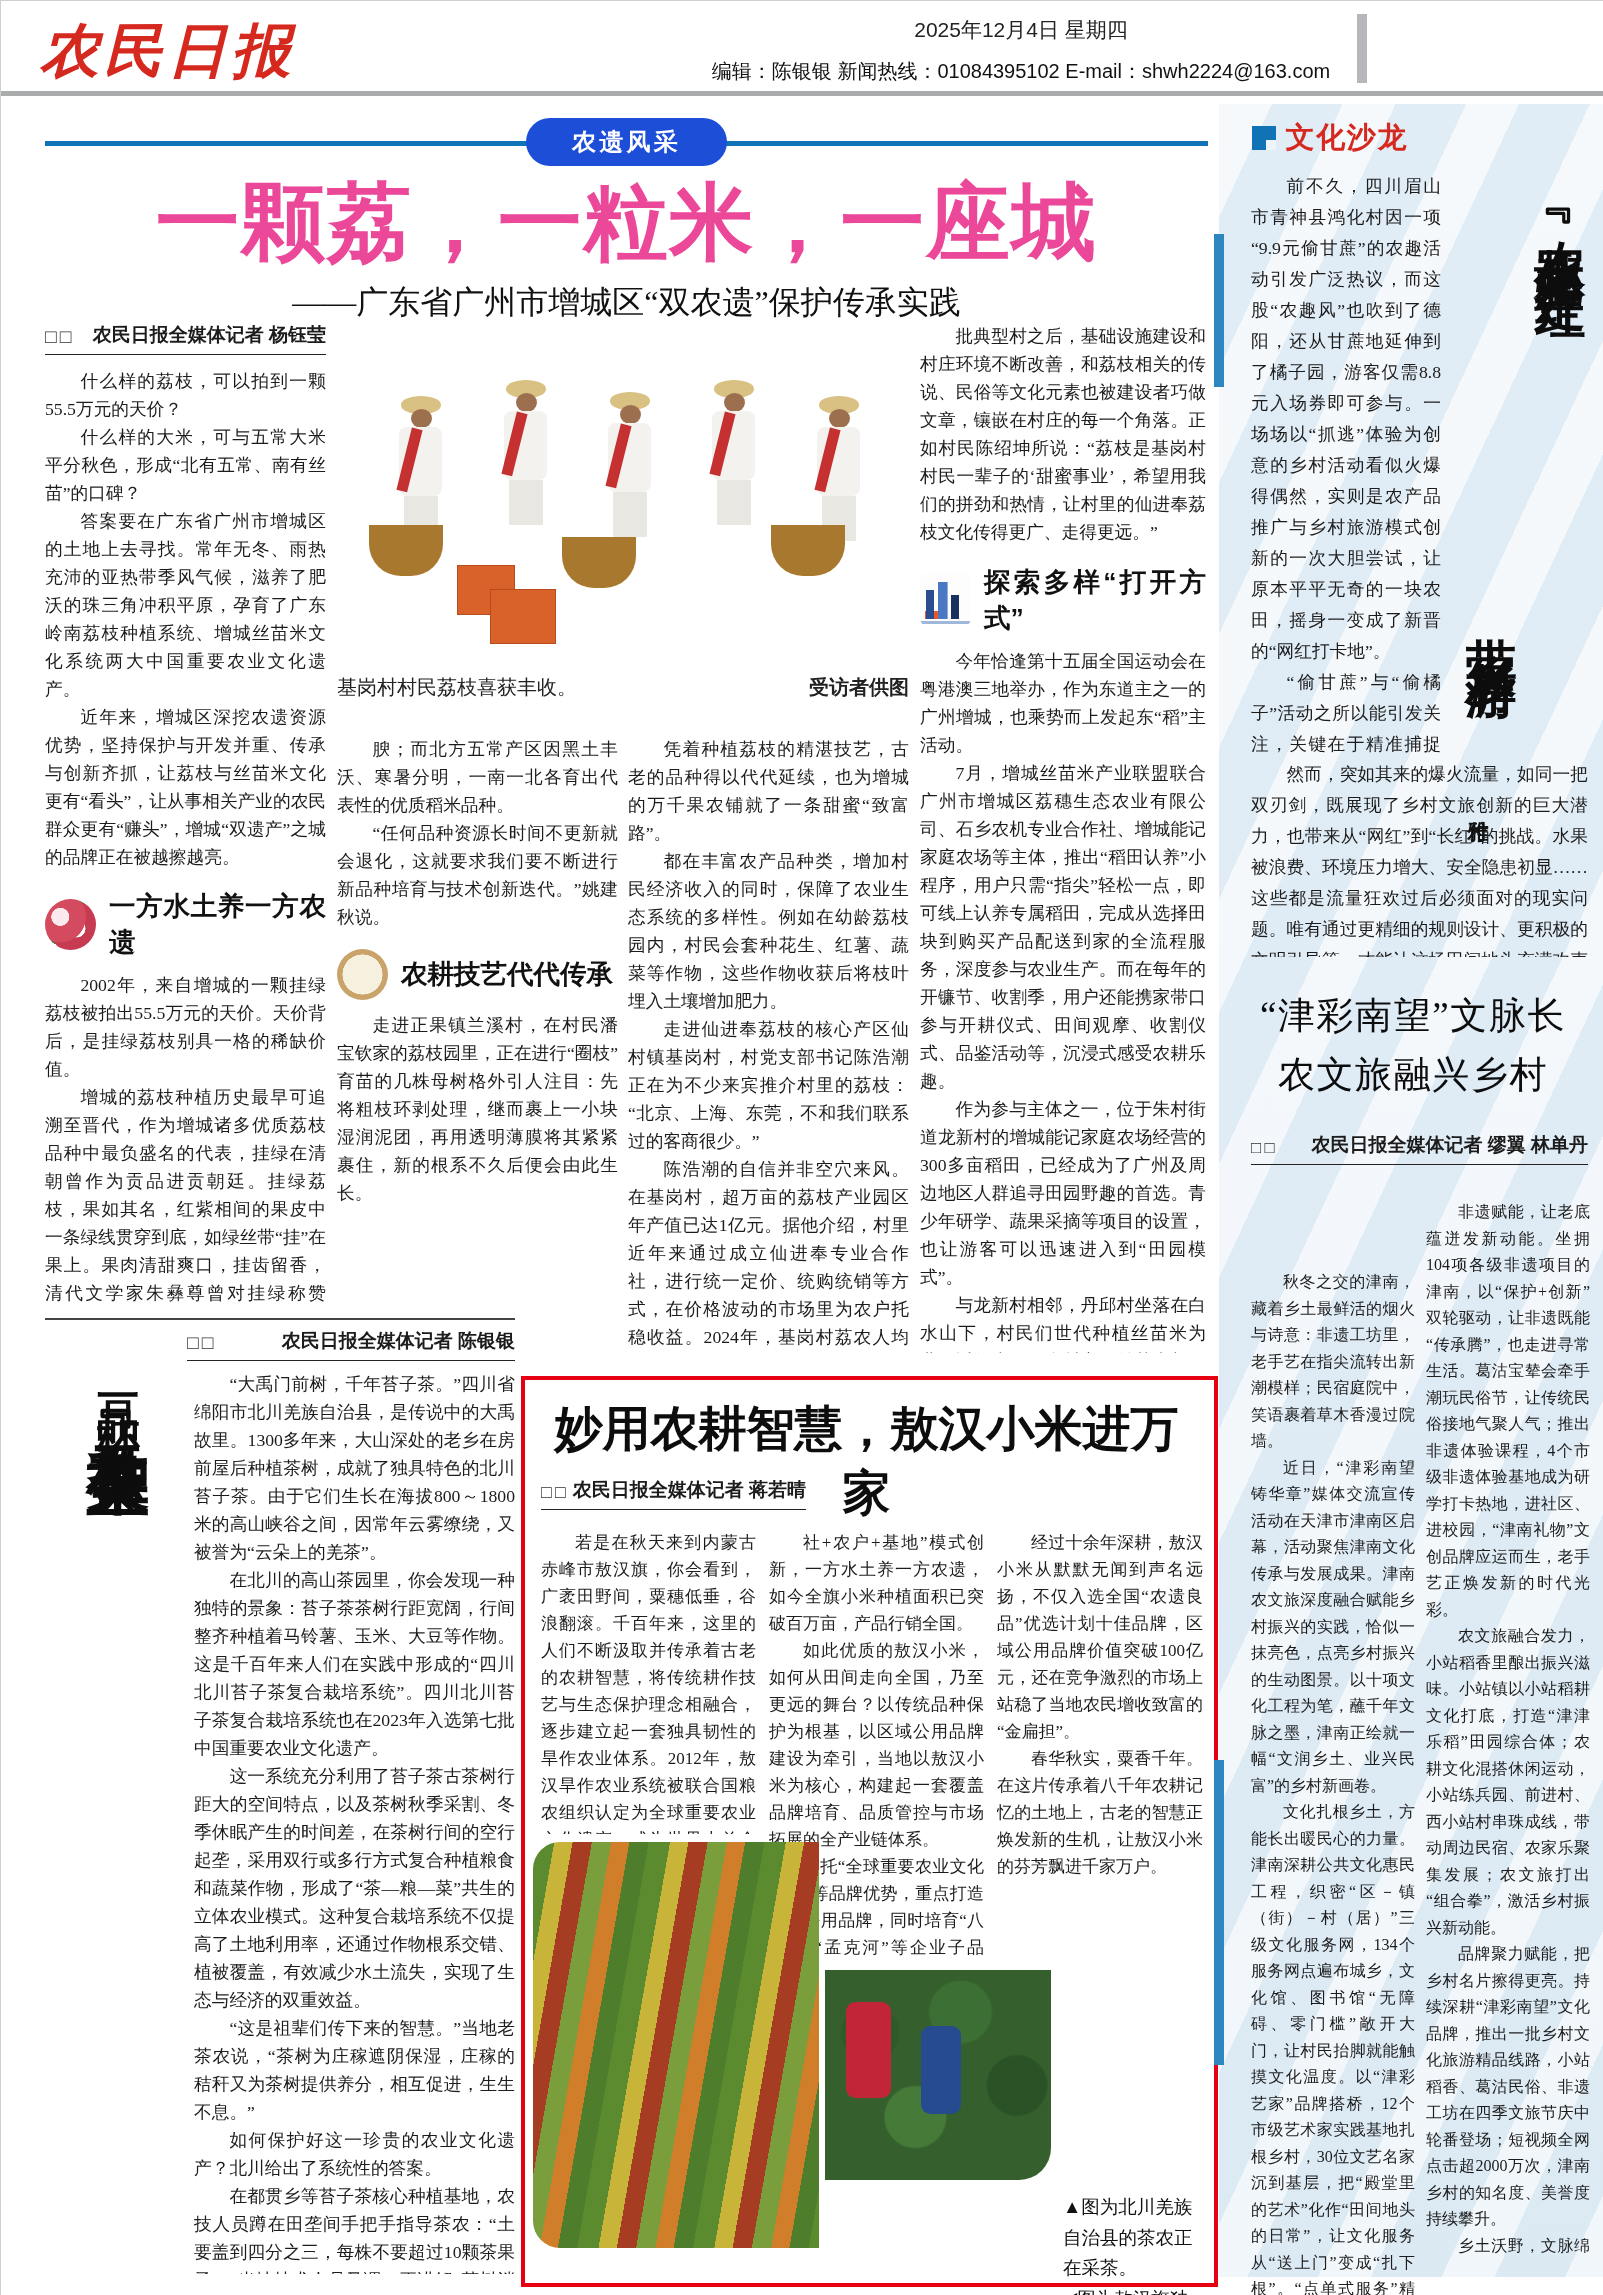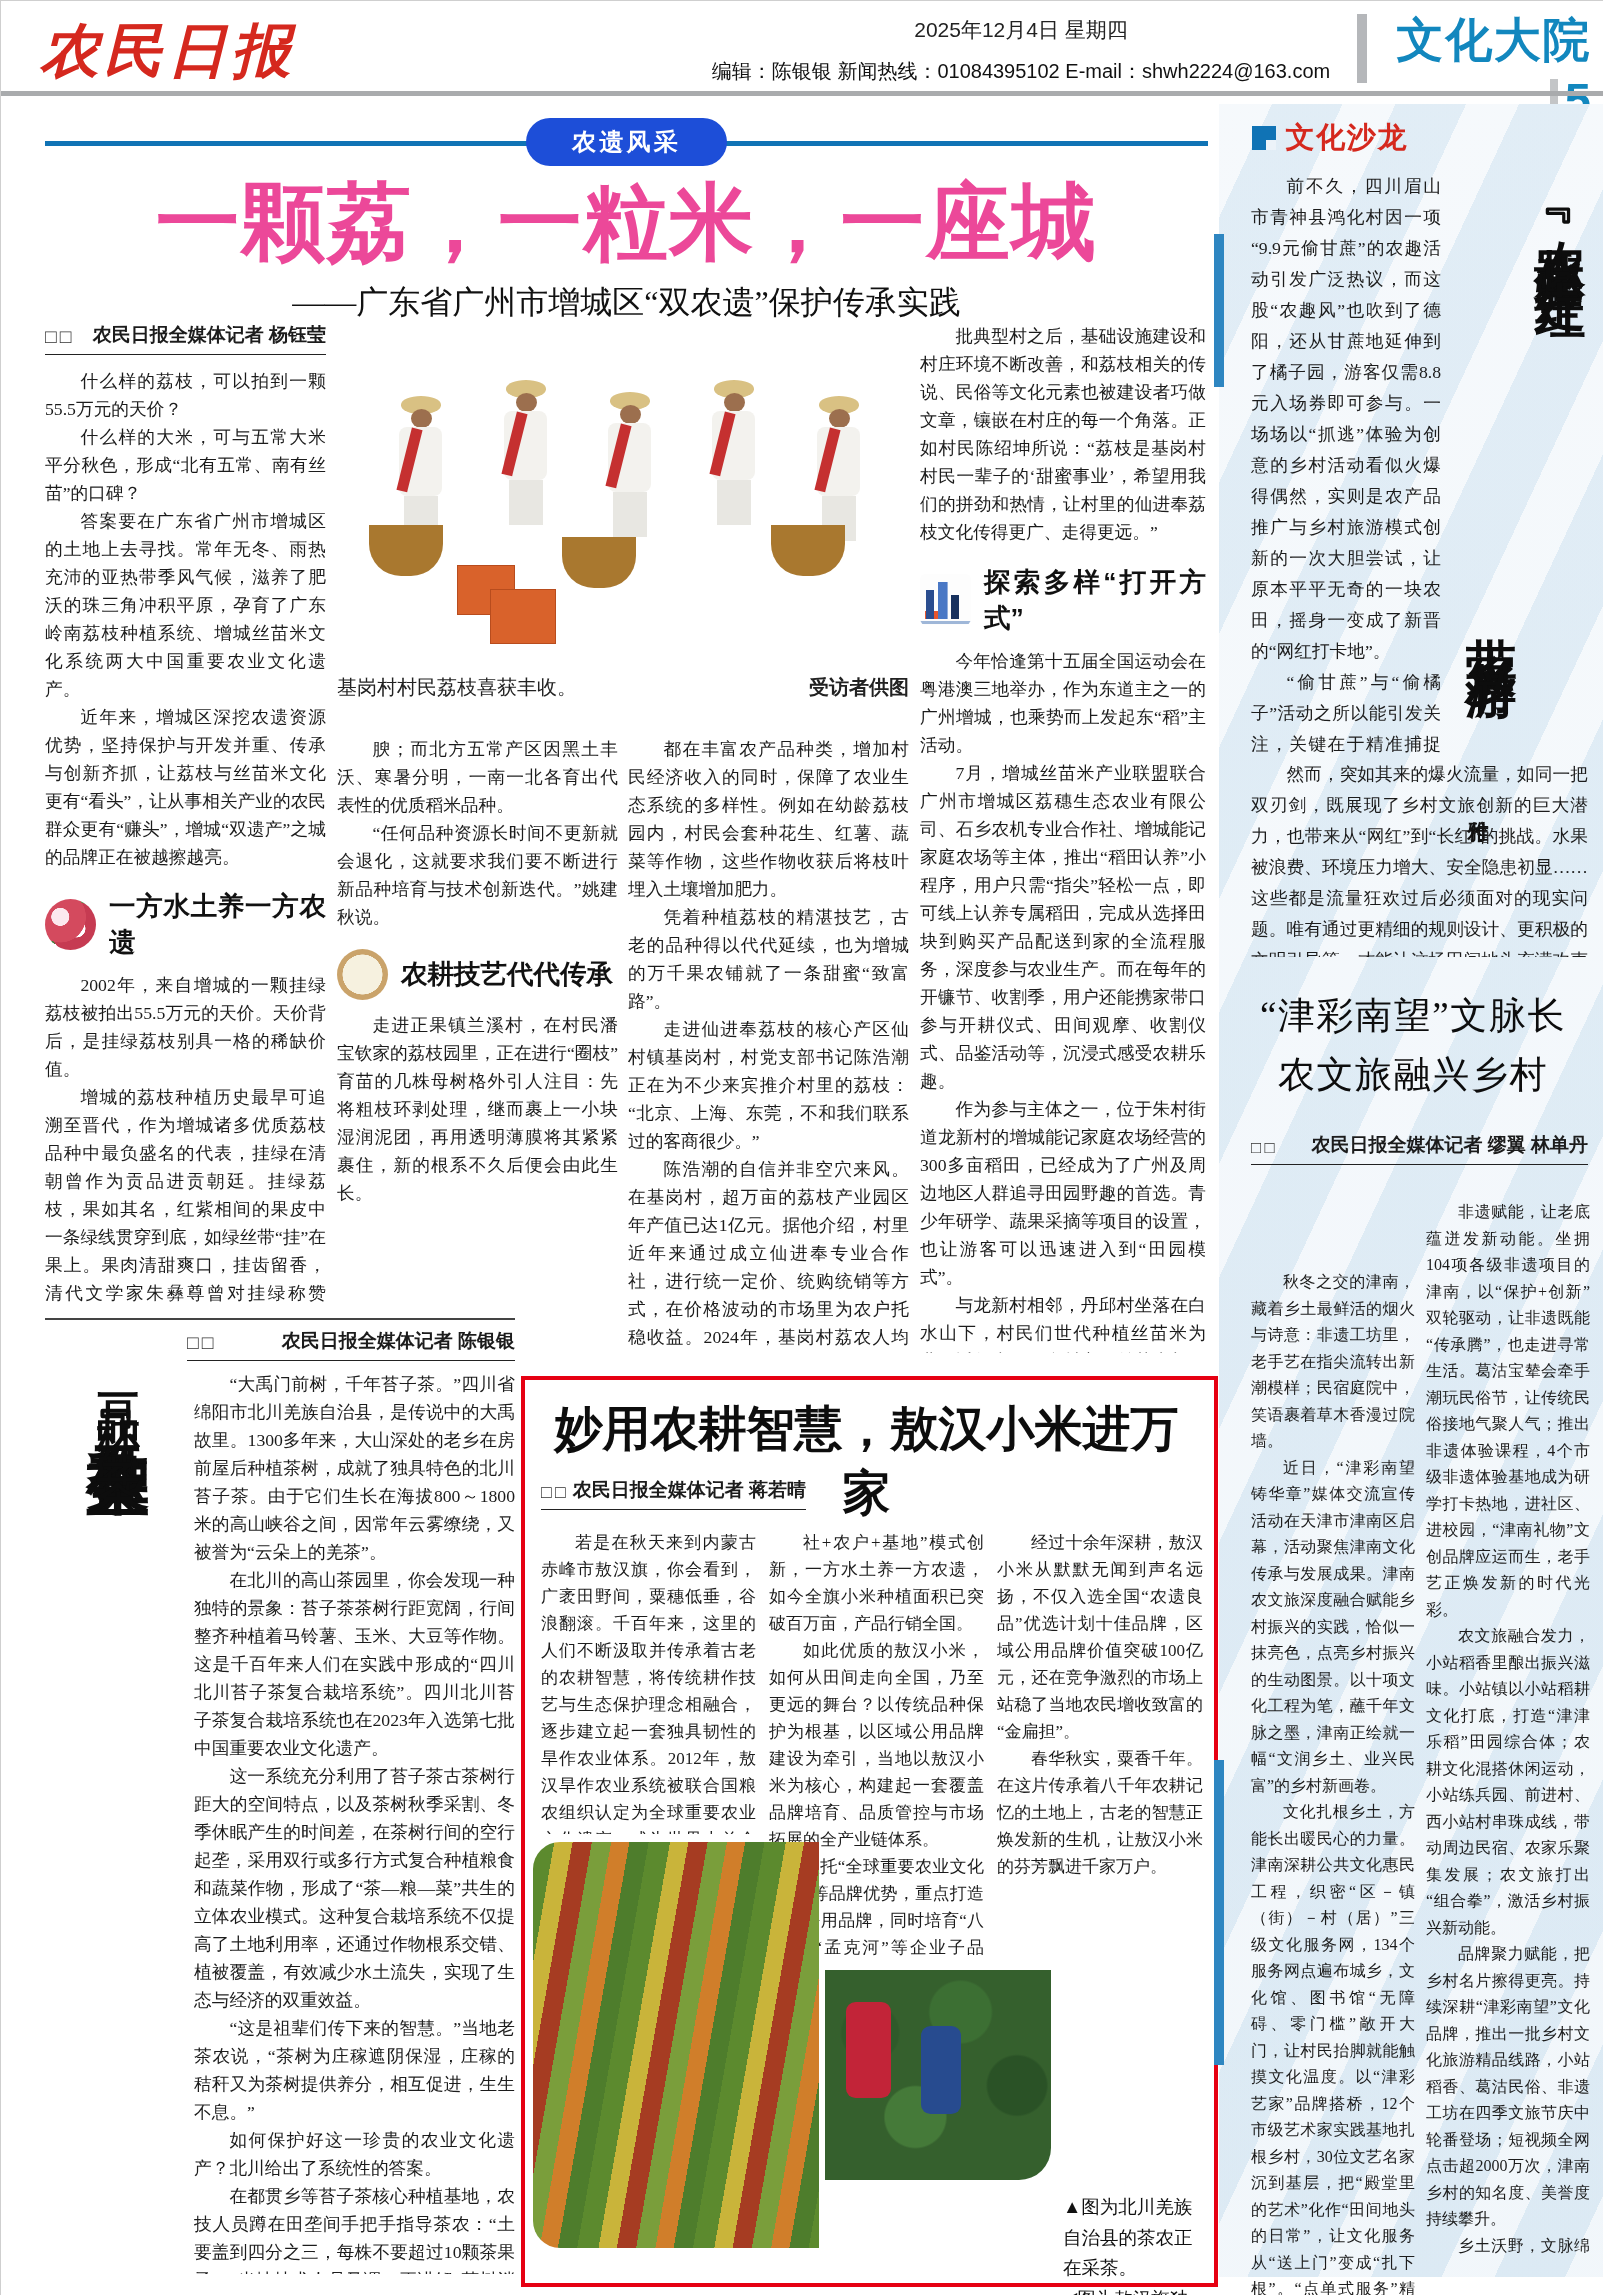--- a/index.html
+++ b/index.html
@@ -139,23 +139,20 @@
 <body>
 
 <div id="page">
 
   <div class="masthead">农民日报</div>
   <div class="hdr-center">
     <div class="hdr-date">2025年12月4日 星期四</div>
     <div class="hdr-editor">编辑：陈银银    新闻热线：01084395102    E-mail：shwh2224@163.com</div>
   </div>
   <div class="hdr-vbar"></div>
-  <div class="section-name">
-    <span class="nm">文化大院</span><span class="pg-sep"></span><span class="pg">5</span>
-  </div>
   <div class="hdr-rule"></div>
 
   <div class="badge-line"></div>
   <div class="badge">农遗风采</div>
   <div class="main-title">一颗荔，一粒米，一座城</div>
   <div class="main-sub">——广东省广州市增城区“双农遗”保护传承实践</div>
 
   <div class="main-photo">
     <div class="ph-figure" style="left:56px;top:72px;">
         <div class="hat"></div>
@@ -224,22 +221,22 @@
   <div class="col c2">
       <p class="para">腴；而北方五常产区因黑土丰沃、寒暑分明，一南一北各育出代表性的优质稻米品种。</p>
       <p class="para">“任何品种资源长时间不更新就会退化，这就要求我们要不断进行新品种培育与技术创新迭代。”姚建秋说。</p>
       <div class="sec-head">
         <span class="sec-icon basket"></span>
         <span class="sec-title">农耕技艺代代传承</span>
       </div>
       <p class="para">走进正果镇兰溪村，在村民潘宝钦家的荔枝园里，正在进行“圈枝”育苗的几株母树格外引人注目：先将粗枝环剥处理，继而裹上一小块湿润泥团，再用透明薄膜将其紧紧裹住，新的根系不久后便会由此生长。</p>
     </div>
   <div class="col c3">
+      <p class="para">凭着种植荔枝的精湛技艺，古老的品种得以代代延续，也为增城的万千果农铺就了一条甜蜜“致富路”。</p>
       <p class="para">都在丰富农产品种类，增加村民经济收入的同时，保障了农业生态系统的多样性。例如在幼龄荔枝园内，村民会套种花生、红薯、蔬菜等作物，这些作物收获后将枝叶埋入土壤增加肥力。</p>
-      <p class="para">凭着种植荔枝的精湛技艺，古老的品种得以代代延续，也为增城的万千果农铺就了一条甜蜜“致富路”。</p>
       <p class="para">走进仙进奉荔枝的核心产区仙村镇基岗村，村党支部书记陈浩潮正在为不少来宾推介村里的荔枝：“北京、上海、东莞，不和我们联系过的客商很少。”</p>
       <p class="para">陈浩潮的自信并非空穴来风。在基岗村，超万亩的荔枝产业园区年产值已达1亿元。据他介绍，村里近年来通过成立仙进奉专业合作社，进行统一定价、统购统销等方式，在价格波动的市场里为农户托稳收益。2024年，基岗村荔农人均可支配收入达3.8万元。</p>
     </div>
   <div class="col c4">
       <p class="para">批典型村之后，基础设施建设和村庄环境不断改善，和荔枝相关的传说、民俗等文化元素也被建设者巧做文章，镶嵌在村庄的每一个角落。正如村民陈绍坤所说：“荔枝是基岗村村民一辈子的‘甜蜜事业’，希望用我们的拼劲和热情，让村里的仙进奉荔枝文化传得更广、走得更远。”</p>
       <div class="sec-head">
         <span class="sec-icon city"></span>
         <span class="sec-title">探索多样“打开方式”</span>
       </div>
       <p class="para">今年恰逢第十五届全国运动会在粤港澳三地举办，作为东道主之一的广州增城，也乘势而上发起东“稻”主活动。</p>

